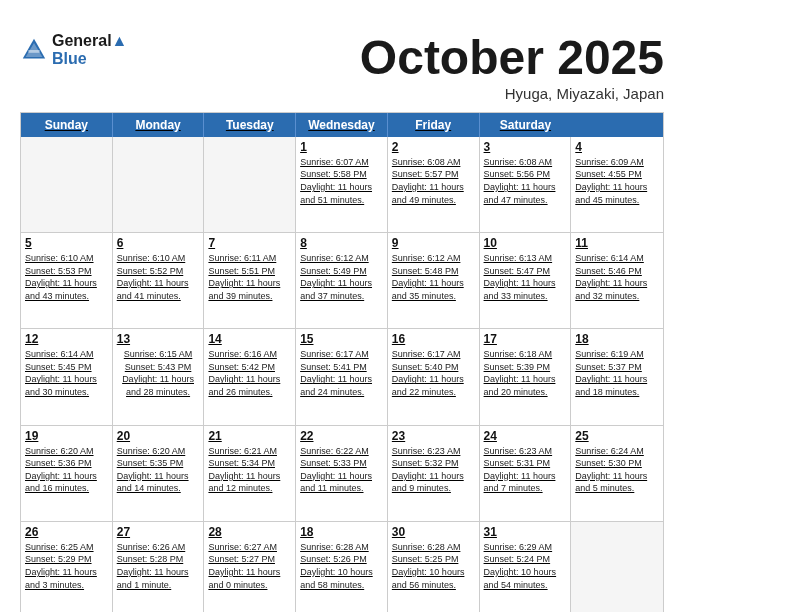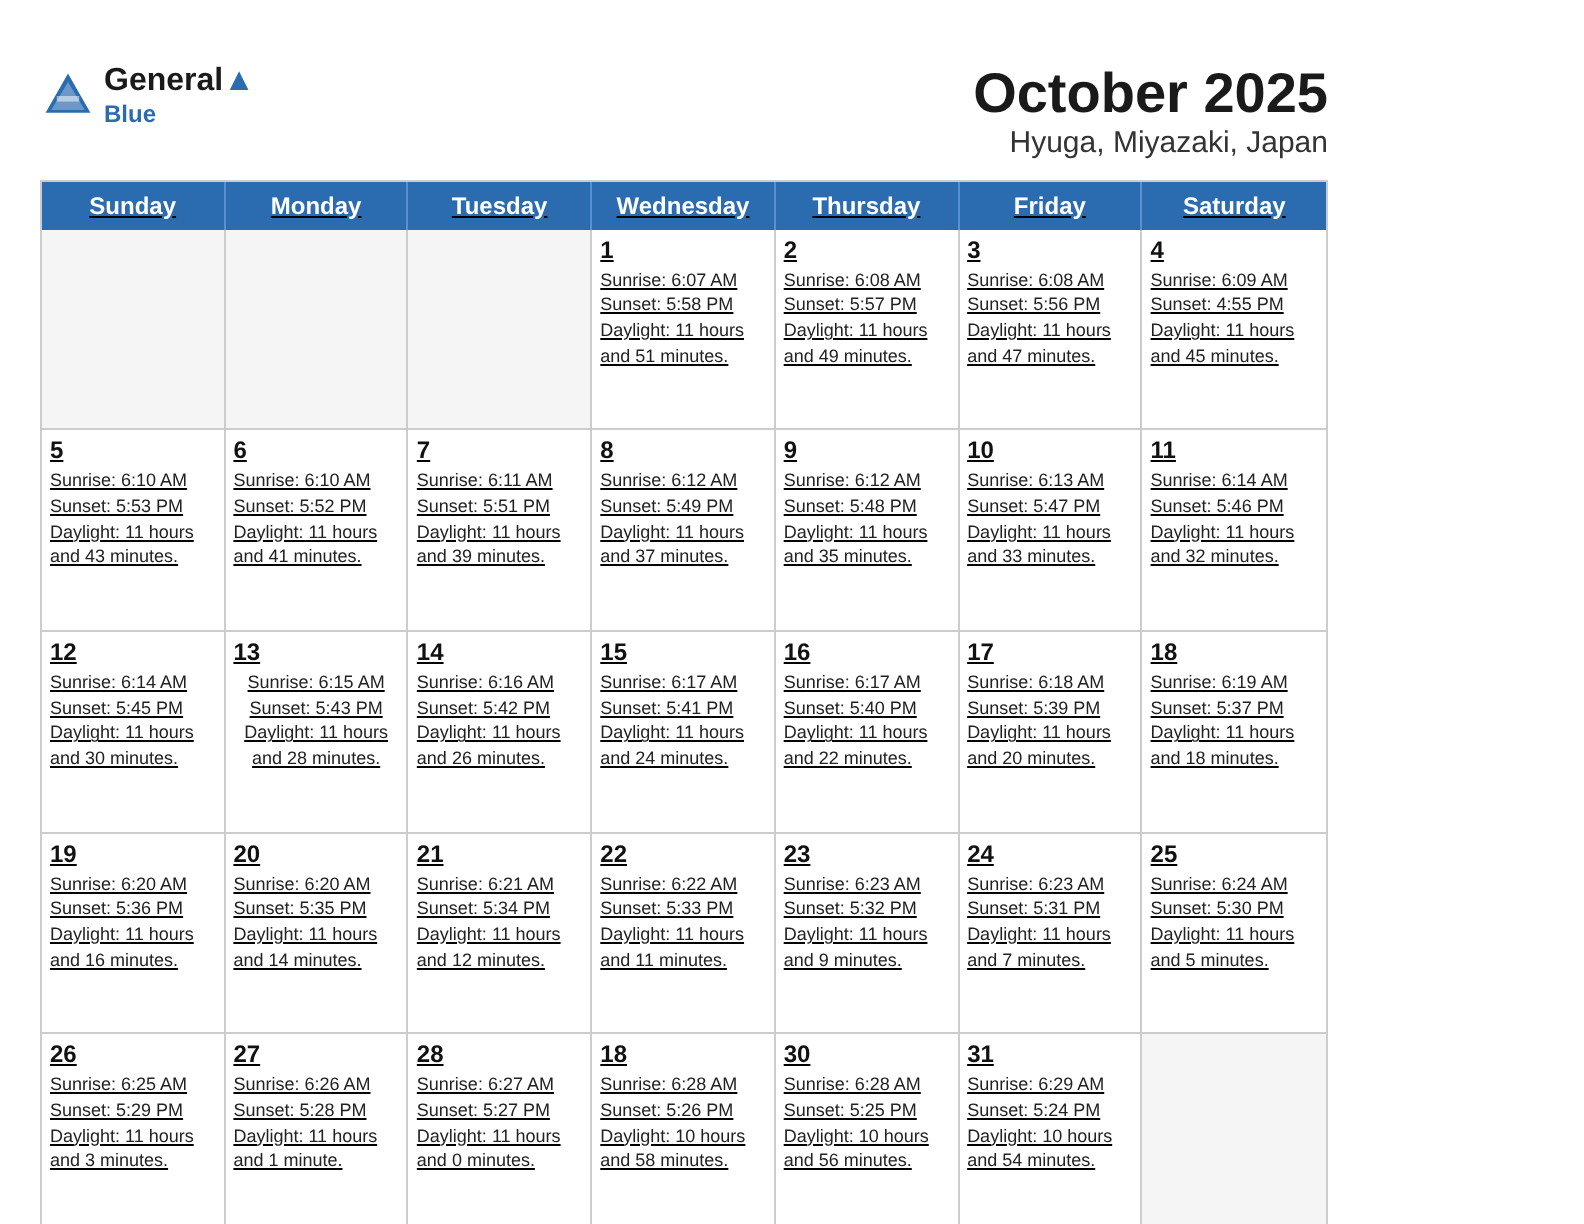--- a/index.html
+++ b/index.html
@@ -30,21 +30,21 @@
       gap: 4px;
     }
     .logo-icon {
       width: 28px;
       height: 28px;
     }
     .title-block {
       text-align: right;
     }
     .month-title {
-      font-size: 28px;
+      font-size: 48px;
       font-weight: bold;
       color: #1a1a1a;
       line-height: 1.1;
     }
     .location {
       font-size: 15px;
       color: #333;
     }
     .calendar {
       flex: 1;
@@ -108,36 +108,35 @@
 <div class="page">
   <div class="header">
     <div class="logo">
       <svg class="logo-icon" viewBox="0 0 40 40">
         <polygon points="20,4 36,32 4,32" fill="#2b6cb0"></polygon>
         <polygon points="20,10 32,30 8,30" fill="#fff" opacity="0.3"></polygon>
         <rect x="12" y="20" width="16" height="4" fill="#fff" opacity="0.5"></rect>
       </svg>
       <div>
         <div style="font-size:16px;font-weight:bold;color:#1a1a1a;">General<span style="color:#2b6cb0;">▲</span></div>
-        <div style="font-size:12px;font-weight:bold;color:#2b6cb0;">Blue</div>
+        <div style="font-size:16px;font-weight:bold;color:#2b6cb0;">Blue</div>
       </div>
     </div>
     <div class="title-block">
       <div class="month-title">October 2025</div>
       <div class="location">Hyuga, Miyazaki, Japan</div>
     </div>
   </div>
 
   <div class="calendar">
     <div class="cal-header">
     <div class="cal-header-cell">Sunday</div>
         <div class="cal-header-cell">Monday</div>
         <div class="cal-header-cell">Tuesday</div>
         <div class="cal-header-cell">Wednesday</div>
-        <div class="cal-header-cell">Thursday</div>
         <div class="cal-header-cell">Friday</div>
         <div class="cal-header-cell">Saturday</div>
       </div>
     <div class="cal-body">
     <div class="cal-row">
           <div class="cal-cell empty"></div>
           <div class="cal-cell empty"></div>
           <div class="cal-cell empty"></div>
           <div class="cal-cell">
             <div class="day-number">1</div>

